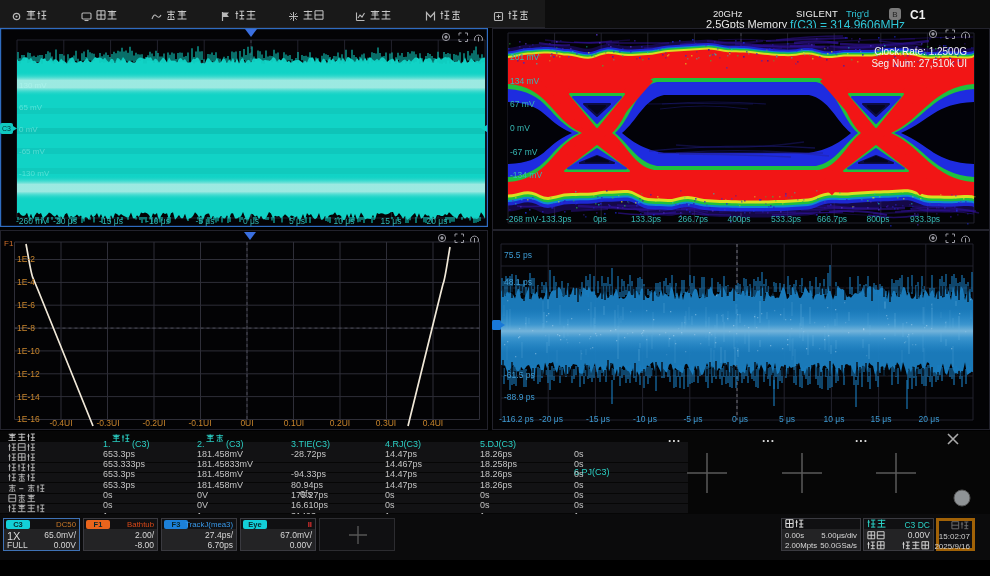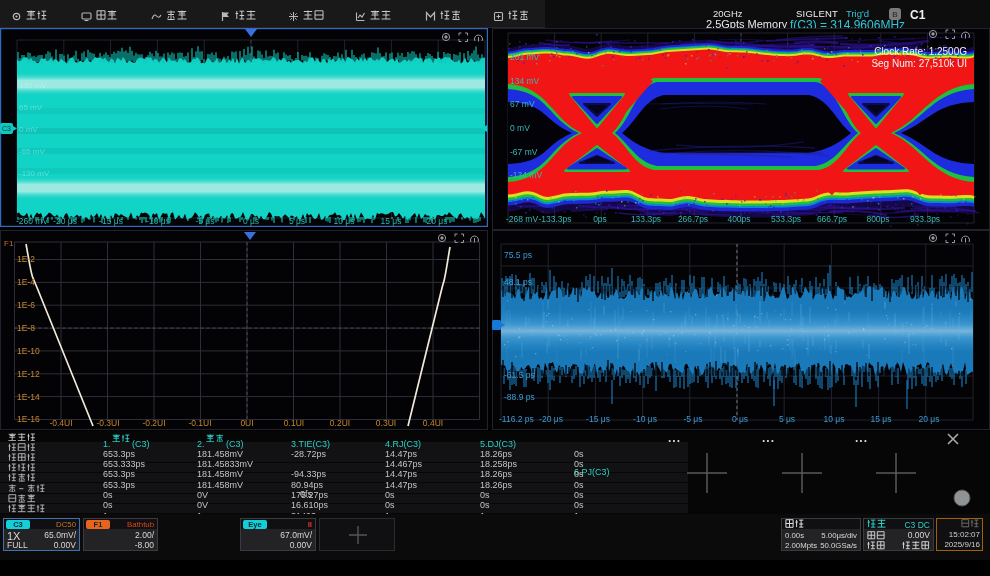--- a/index.html
+++ b/index.html
@@ -2306,20 +2306,29 @@
     </div>
     <div style="position:absolute;left:83px;top:518px;width:75px;height:33px;background:#101012;border:1px solid #3a3a40">
       <div style="position:absolute;left:0;top:10px;width:73px;height:21px;background:#232325"></div>
       <div style="position:absolute;left:2px;top:1px;width:24px;height:9px;background:#e8641c;border-radius:2px;color:#08282c;font-size:7.5px;text-align:center;line-height:9px;font-weight:bold">F1</div>
       <div style="position:absolute;right:3px;top:1px;font-size:7.8px;line-height:9px;color:#d84818">Bathtub</div>
       <div style="position:absolute;left:3px;top:11px;font-size:8.5px;color:#d8d8d8"></div>
       <div style="position:absolute;right:3px;top:11px;font-size:8.5px;color:#d8d8d8">2.00/</div>
       <div style="position:absolute;left:3px;top:21px;font-size:8.5px;color:#d8d8d8"></div>
       <div style="position:absolute;right:3px;top:21px;font-size:8.5px;color:#d8d8d8">-8.00</div>
     </div>
+    <div style="position:absolute;left:161px;top:518px;width:76px;height:33px;background:#101012;border:1px solid #3a3a40">
+      <div style="position:absolute;left:0;top:10px;width:74px;height:21px;background:#232325"></div>
+      <div style="position:absolute;left:2px;top:1px;width:24px;height:9px;background:#1c80d8;border-radius:2px;color:#08282c;font-size:7.5px;text-align:center;line-height:9px;font-weight:bold">F3</div>
+      <div style="position:absolute;right:3px;top:1px;font-size:7.8px;line-height:9px;color:#3898e8">TrackJ(mea3)</div>
+      <div style="position:absolute;left:3px;top:11px;font-size:8.5px;color:#d8d8d8"></div>
+      <div style="position:absolute;right:3px;top:11px;font-size:8.5px;color:#d8d8d8">27.4ps/</div>
+      <div style="position:absolute;left:3px;top:21px;font-size:8.5px;color:#d8d8d8"></div>
+      <div style="position:absolute;right:3px;top:21px;font-size:8.5px;color:#d8d8d8">6.70ps</div>
+    </div>
     <div style="position:absolute;left:240px;top:518px;width:76px;height:33px;background:#101012;border:1px solid #3a3a40">
       <div style="position:absolute;left:0;top:10px;width:74px;height:21px;background:#232325"></div>
       <div style="position:absolute;left:2px;top:1px;width:24px;height:9px;background:#13cfd8;border-radius:2px;color:#08282c;font-size:7.5px;text-align:center;line-height:9px;font-weight:bold">Eye</div>
       <div style="position:absolute;right:3px;top:1px;font-size:7.8px;line-height:9px;color:#e03030"><b>II</b></div>
       <div style="position:absolute;left:3px;top:11px;font-size:8.5px;color:#d8d8d8"></div>
       <div style="position:absolute;right:3px;top:11px;font-size:8.5px;color:#d8d8d8">67.0mV/</div>
       <div style="position:absolute;left:3px;top:21px;font-size:8.5px;color:#d8d8d8"></div>
       <div style="position:absolute;right:3px;top:21px;font-size:8.5px;color:#d8d8d8">0.00V</div>
     </div>
     <div style="position:absolute;left:319px;top:518px;width:76px;height:33px;background:#101012;border:1px solid #2c2c30"></div>
@@ -2412,21 +2421,21 @@
           <line x1="13.8" y1="0.4" x2="13.8" y2="7.7" stroke="#d8d8d8" stroke-width="0.94"></line>
           <line x1="19.9" y1="0.7" x2="26.6" y2="0.7" stroke="#d8d8d8" stroke-width="0.94"></line>
           <line x1="19.9" y1="7.8" x2="26.6" y2="7.8" stroke="#d8d8d8" stroke-width="0.94"></line>
           <line x1="19.9" y1="0.7" x2="19.9" y2="7.8" stroke="#d8d8d8" stroke-width="0.94"></line>
           <line x1="26.6" y1="0.7" x2="26.6" y2="7.8" stroke="#d8d8d8" stroke-width="0.94"></line>
           <line x1="19.9" y1="4.2" x2="26.6" y2="4.2" stroke="#d8d8d8" stroke-width="0.94"></line>
           <line x1="23.2" y1="0.7" x2="23.2" y2="7.8" stroke="#d8d8d8" stroke-width="0.94"></line>
         </svg>
       </div>
     </div>
-    <div style="position:absolute;left:936px;top:518px;width:47px;height:33px;background:#101012;border:1px solid #a16207">
+    <div style="position:absolute;left:936px;top:518px;width:39px;height:33px;background:#101012;border:3px solid #a16207">
       <div style="position:absolute;right:2px;top:0px">
         <svg width="19.0" height="8.5" viewBox="0 0 19.0 8.5" style="display:block">
           <line x1="0.9" y1="0.7" x2="7.7" y2="0.7" stroke="#6f6f6f" stroke-width="0.94"></line>
           <line x1="0.9" y1="7.8" x2="7.7" y2="7.8" stroke="#6f6f6f" stroke-width="0.94"></line>
           <line x1="0.9" y1="0.7" x2="0.9" y2="7.8" stroke="#6f6f6f" stroke-width="0.94"></line>
           <line x1="7.7" y1="0.7" x2="7.7" y2="7.8" stroke="#6f6f6f" stroke-width="0.94"></line>
           <line x1="0.9" y1="4.2" x2="7.7" y2="4.2" stroke="#6f6f6f" stroke-width="0.94"></line>
           <line x1="11.0" y1="0.9" x2="11.0" y2="7.7" stroke="#6f6f6f" stroke-width="0.94"></line>
           <line x1="9.9" y1="3.0" x2="12.2" y2="3.0" stroke="#6f6f6f" stroke-width="0.94"></line>
           <line x1="13.3" y1="1.0" x2="17.3" y2="1.0" stroke="#6f6f6f" stroke-width="0.94"></line>

